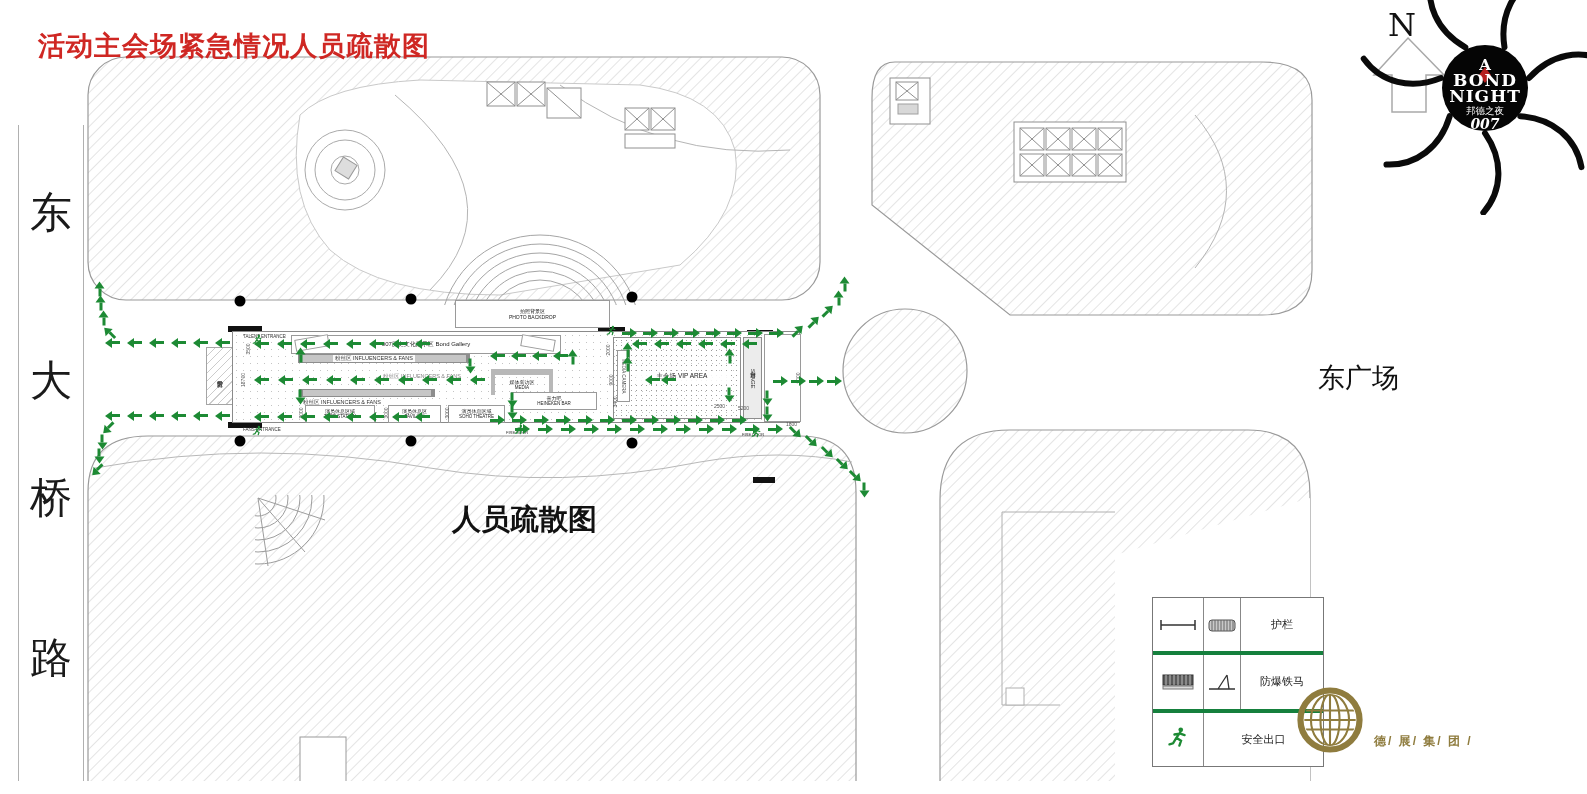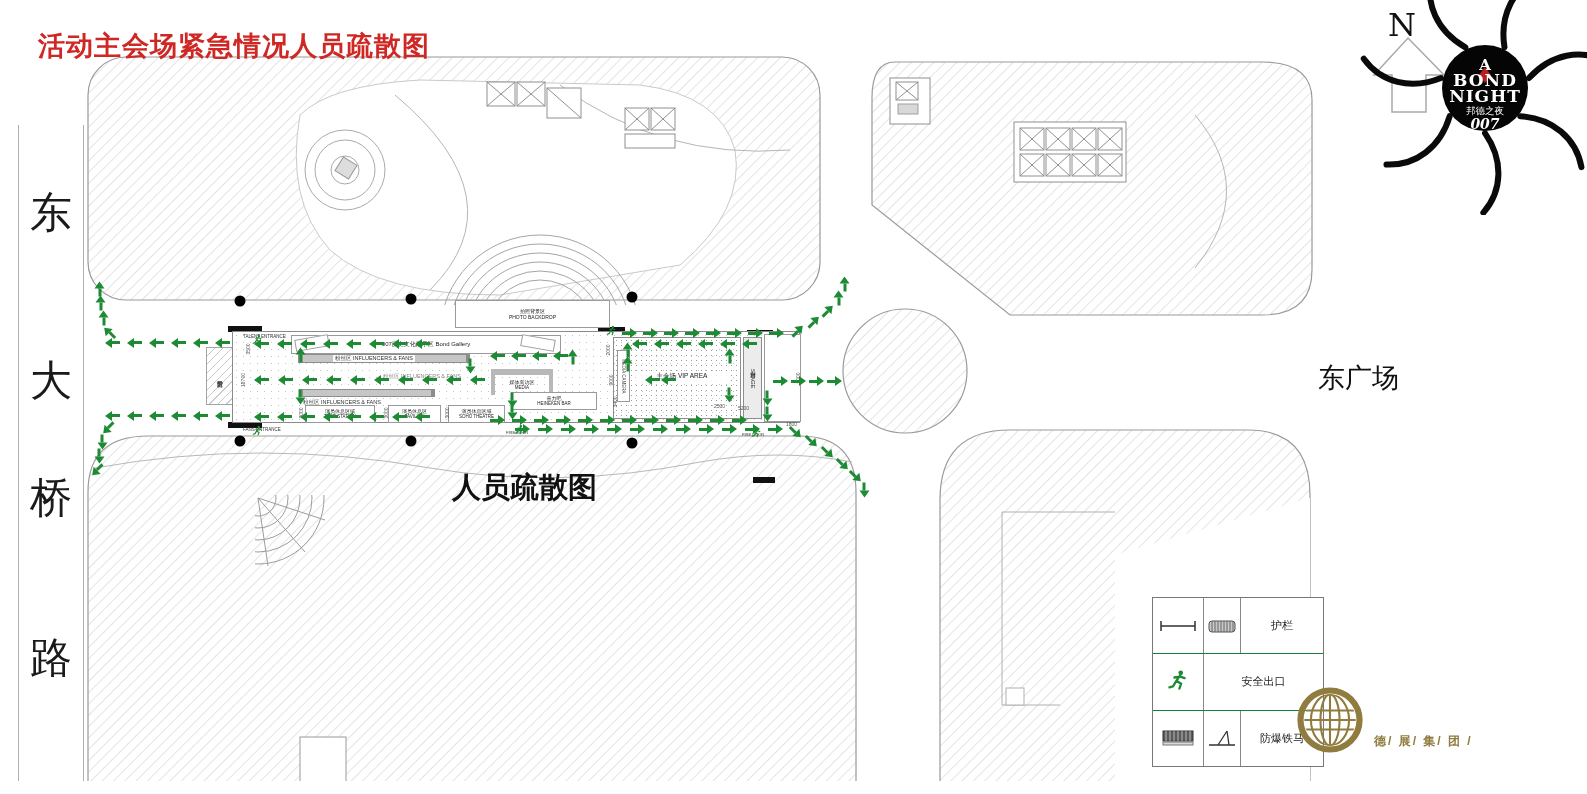--- a/index.html
+++ b/index.html
@@ -8,21 +8,21 @@
   #canvas *, #canvas *::before, #canvas *::after{box-sizing:border-box;}
   .abs{position:absolute;}
   
   .title-zh{left:38px;top:28px;font-size:27px;font-weight:bold;letter-spacing:1px;z-index:6;}
   .title-en{left:38px;top:61px;font-size:19px;font-style:italic;color:#161616;z-index:6;}
   
   .road{left:18px;top:125px;width:66px;height:669px;background:#fff;
         border-left:1px solid #b0b0b0;border-right:1px solid #b0b0b0;z-index:2;}
   .road span{position:absolute;left:0;width:100%;text-align:center;font-size:42px;color:#1a1a1a;}
   
-  .evac-label{left:452px;top:468px;font-size:29px;font-weight:bold;z-index:3;}
+  .evac-label{left:452px;top:500px;font-size:29px;font-weight:bold;z-index:3;}
   .east-plaza{left:1318px;top:360px;font-size:27px;font-weight:500;z-index:3;}
   
   .strip{left:232px;top:331px;width:568px;height:92px;border:1px solid #8a8a8a;background:#fff;
          background-image:radial-gradient(#c4c4c4 0.7px,transparent 0.9px);background-size:7px 7px;z-index:2;}
   .sbox{position:absolute;border:1px solid #9a9a9a;background:#fff;font-size:5px;color:#222;
         display:flex;align-items:center;justify-content:center;text-align:center;line-height:1.15;}
   .gbar{position:absolute;background:#c6c6c6;border:1px solid #8d8d8d;}
   .gbar .cap{position:absolute;top:-1px;width:4px;height:calc(100% + 2px);background:#8d8d8d;}
   .tinytext{position:absolute;font-size:5.5px;color:#333;white-space:nowrap;z-index:2;}
   .vtext{writing-mode:vertical-rl;text-orientation:mixed;}
@@ -36,21 +36,21 @@
          font-size:5px;line-height:1.2;color:#222;z-index:2;text-align:center;}
   
   .arrow{position:absolute;width:15px;height:10px;z-index:4;}
   .arrow::before{content:"";position:absolute;left:0;top:3.5px;width:8px;height:3px;background:var(--g,#1d8a34);}
   .arrow::after{content:"";position:absolute;left:8px;top:0;width:0;height:0;
     border-left:7px solid var(--g,#1d8a34);border-top:5px solid transparent;border-bottom:5px solid transparent;}
   .runner{position:absolute;width:11px;height:11px;z-index:4;}
   
   .legend{left:1152px;top:597px;width:172px;height:170px;background:#fff;border:1px solid #777;
           display:flex;flex-direction:column;z-index:5;}
-  .lrow{flex:1;display:flex;border-bottom:1px solid #15803d;min-height:0;}
+  .lrow{flex:1;display:flex;border-bottom:4px solid #15803d;min-height:0;}
   .lrow:last-child{border-bottom:none;}
   .lc{border-right:1px solid #888;display:flex;align-items:center;justify-content:center;}
   .lc:last-child{border-right:none;}
   .c1{width:51px;} .c2{width:37px;}
   .lbl{flex:1;font-size:11px;color:#222;font-weight:500;}
   .big-arrow{position:relative;width:28px;height:16px;}
   .big-arrow::before{content:"";position:absolute;right:1px;top:5px;width:14px;height:6px;background:var(--g,#1d8a34);}
   .big-arrow::after{content:"";position:absolute;left:0;top:0;width:0;height:0;
     border-right:13px solid var(--g,#1d8a34);border-top:8px solid transparent;border-bottom:8px solid transparent;}
   
@@ -302,51 +302,51 @@
               <line x1="20" y1="3" x2="20" y2="14"></line>
           <line x1="23" y1="3" x2="23" y2="14"></line>
               <line x1="26" y1="3" x2="26" y2="14"></line>
             </g>
           </svg>
       </div>
       <div class="lc lbl">护栏</div>
     </div>
     <div class="lrow">
       <div class="lc c1">
-          <span id="legend-runner"><svg width="22" height="22" viewBox="0 0 16 16">
-              <circle cx="10" cy="2.8" r="1.7" fill="#1d8a34"></circle>
-              <g stroke="#1d8a34" stroke-width="1.7" stroke-linecap="round" fill="none">
-                <path d="M9.6,4.6 L6.8,8.6 M9.2,5.4 L12.8,6.6 M9.2,5.6 L5.4,6.2 M6.8,8.6 L10.2,10.8 L9,14.2 M6.8,8.6 L4.4,12.6 L1.8,13.4"></path>
-              </g>
-            </svg></span>
-        </div>
-      <div class="lc lbl">安全出口</div>
-    </div>
-    <div class="lrow">
-      <div class="lc c1">
         <svg width="34" height="18">
             <rect x="2" y="2" width="30" height="10" fill="#5a5a5a" stroke="#333"></rect>
           <g stroke="#bbb">
               <line x1="5" y1="2" x2="5" y2="12"></line>
               <line x1="9" y1="2" x2="9" y2="12"></line>
               <line x1="13" y1="2" x2="13" y2="12"></line>
           <line x1="17" y1="2" x2="17" y2="12"></line>
               <line x1="21" y1="2" x2="21" y2="12"></line>
               <line x1="25" y1="2" x2="25" y2="12"></line>
           <line x1="29" y1="2" x2="29" y2="12"></line>
             </g>
             <rect x="2" y="13" width="30" height="3" fill="#d9d9d9" stroke="#777"></rect>
           </svg>
       </div>
       <div class="lc c2">
         <svg width="32" height="20">
             <path d="M3,17 H29 M21,3 L12,17 M21,3 L23,17" stroke="#333" stroke-width="1.3" fill="none"></path>
           </svg>
       </div>
       <div class="lc lbl">防爆铁马</div>
+    </div>
+    <div class="lrow">
+      <div class="lc c1">
+          <span id="legend-runner"><svg width="22" height="22" viewBox="0 0 16 16">
+              <circle cx="10" cy="2.8" r="1.7" fill="#1d8a34"></circle>
+              <g stroke="#1d8a34" stroke-width="1.7" stroke-linecap="round" fill="none">
+                <path d="M9.6,4.6 L6.8,8.6 M9.2,5.4 L12.8,6.6 M9.2,5.6 L5.4,6.2 M6.8,8.6 L10.2,10.8 L9,14.2 M6.8,8.6 L4.4,12.6 L1.8,13.4"></path>
+              </g>
+            </svg></span>
+        </div>
+      <div class="lc lbl">安全出口</div>
     </div>
   </div>
 
   <svg class="abs" width="247" height="215" viewBox="0 0 247 215" style="left:1340px;top:0;z-index:5">
     <text x="48" y="36" font-size="32" fill="#111" font-family="'DejaVu Sans',sans-serif">N</text>
     <polygon points="68,38 104,75 86,75 86,112 52,112 52,75 34,75" fill="#fff" stroke="#a9a9a9" stroke-width="1.5"></polygon>
     <g transform="translate(145,88)" stroke="#0a0a0a" stroke-width="6" fill="none" stroke-linecap="round">
       <path d="M 44,-10 C 66,-34 96,-40 122,-26"></path>
       <path d="M 44,-10 C 66,-34 96,-40 122,-26" transform="rotate(51.4)"></path>
       <path d="M 44,-10 C 66,-34 96,-40 122,-26" transform="rotate(102.8)"></path>

